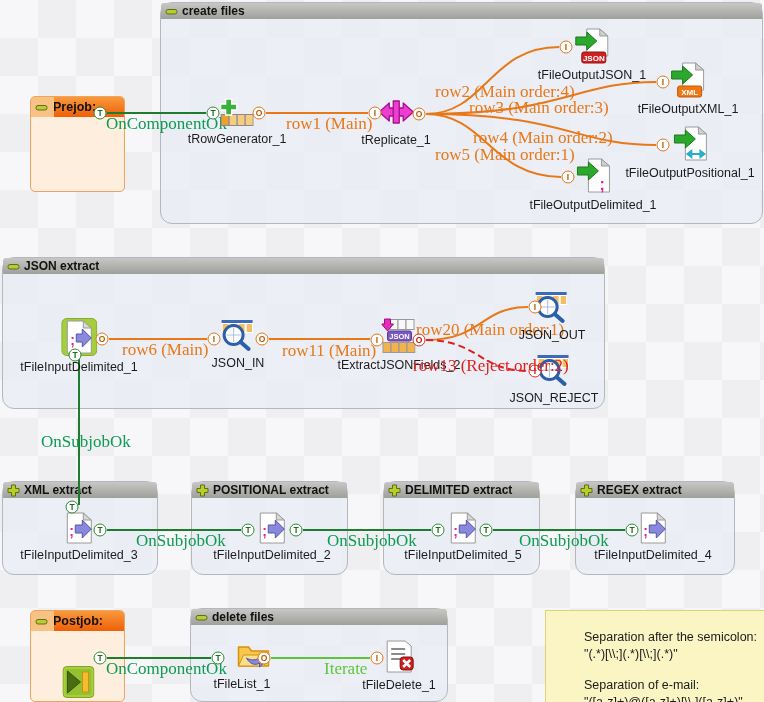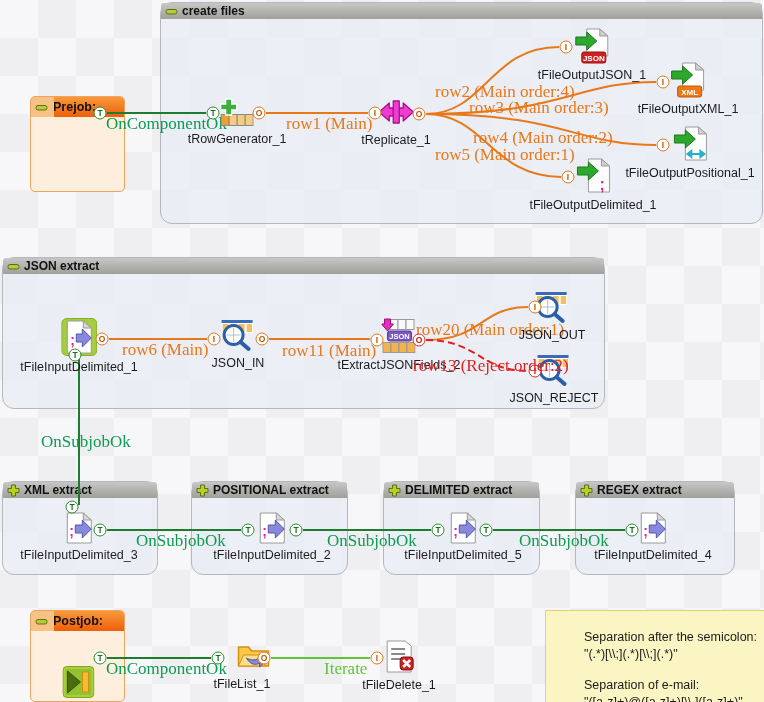--- a/index.html
+++ b/index.html
@@ -102,20 +102,28 @@
 
   <div class="sj" style="left:575px;top:481px;width:160px;height:94px;">
     <div class="sj-h">
       <span class="tog"><svg width="13" height="13">
             <path d="M4.5 1h4v3.5H12v4H8.5V12h-4V8.5H1v-4h3.5z" fill="#b9d020" stroke="#5f6d1d"></path>
           </svg></span>
       <span class="sj-title">REGEX extract</span>
     </div>
   </div>
 
+  <div class="sj" style="left:190px;top:608px;width:258px;height:94px;">
+    <div class="sj-h">
+      <span class="tog"><svg width="13" height="13">
+            <rect x="1" y="4.5" width="11" height="4.5" rx="2" fill="#b9cc34" stroke="#5f6d1d"></rect>
+          </svg></span>
+      <span class="sj-title">delete files</span>
+    </div>
+  </div>
 
   <div class="ojb" style="left:30px;top:64px;width:95px;height:96px;margin-top:32px;">
     <div class="ojb-h">
       <span class="hcell"></span>
       <span class="tog"><svg width="13" height="13">
             <rect x="1" y="4.5" width="11" height="4.5" rx="2" fill="#b9cc34" stroke="#5f6d1d"></rect>
           </svg></span>
       <span class="sj-title">Prejob:</span>
     </div>
   </div>

